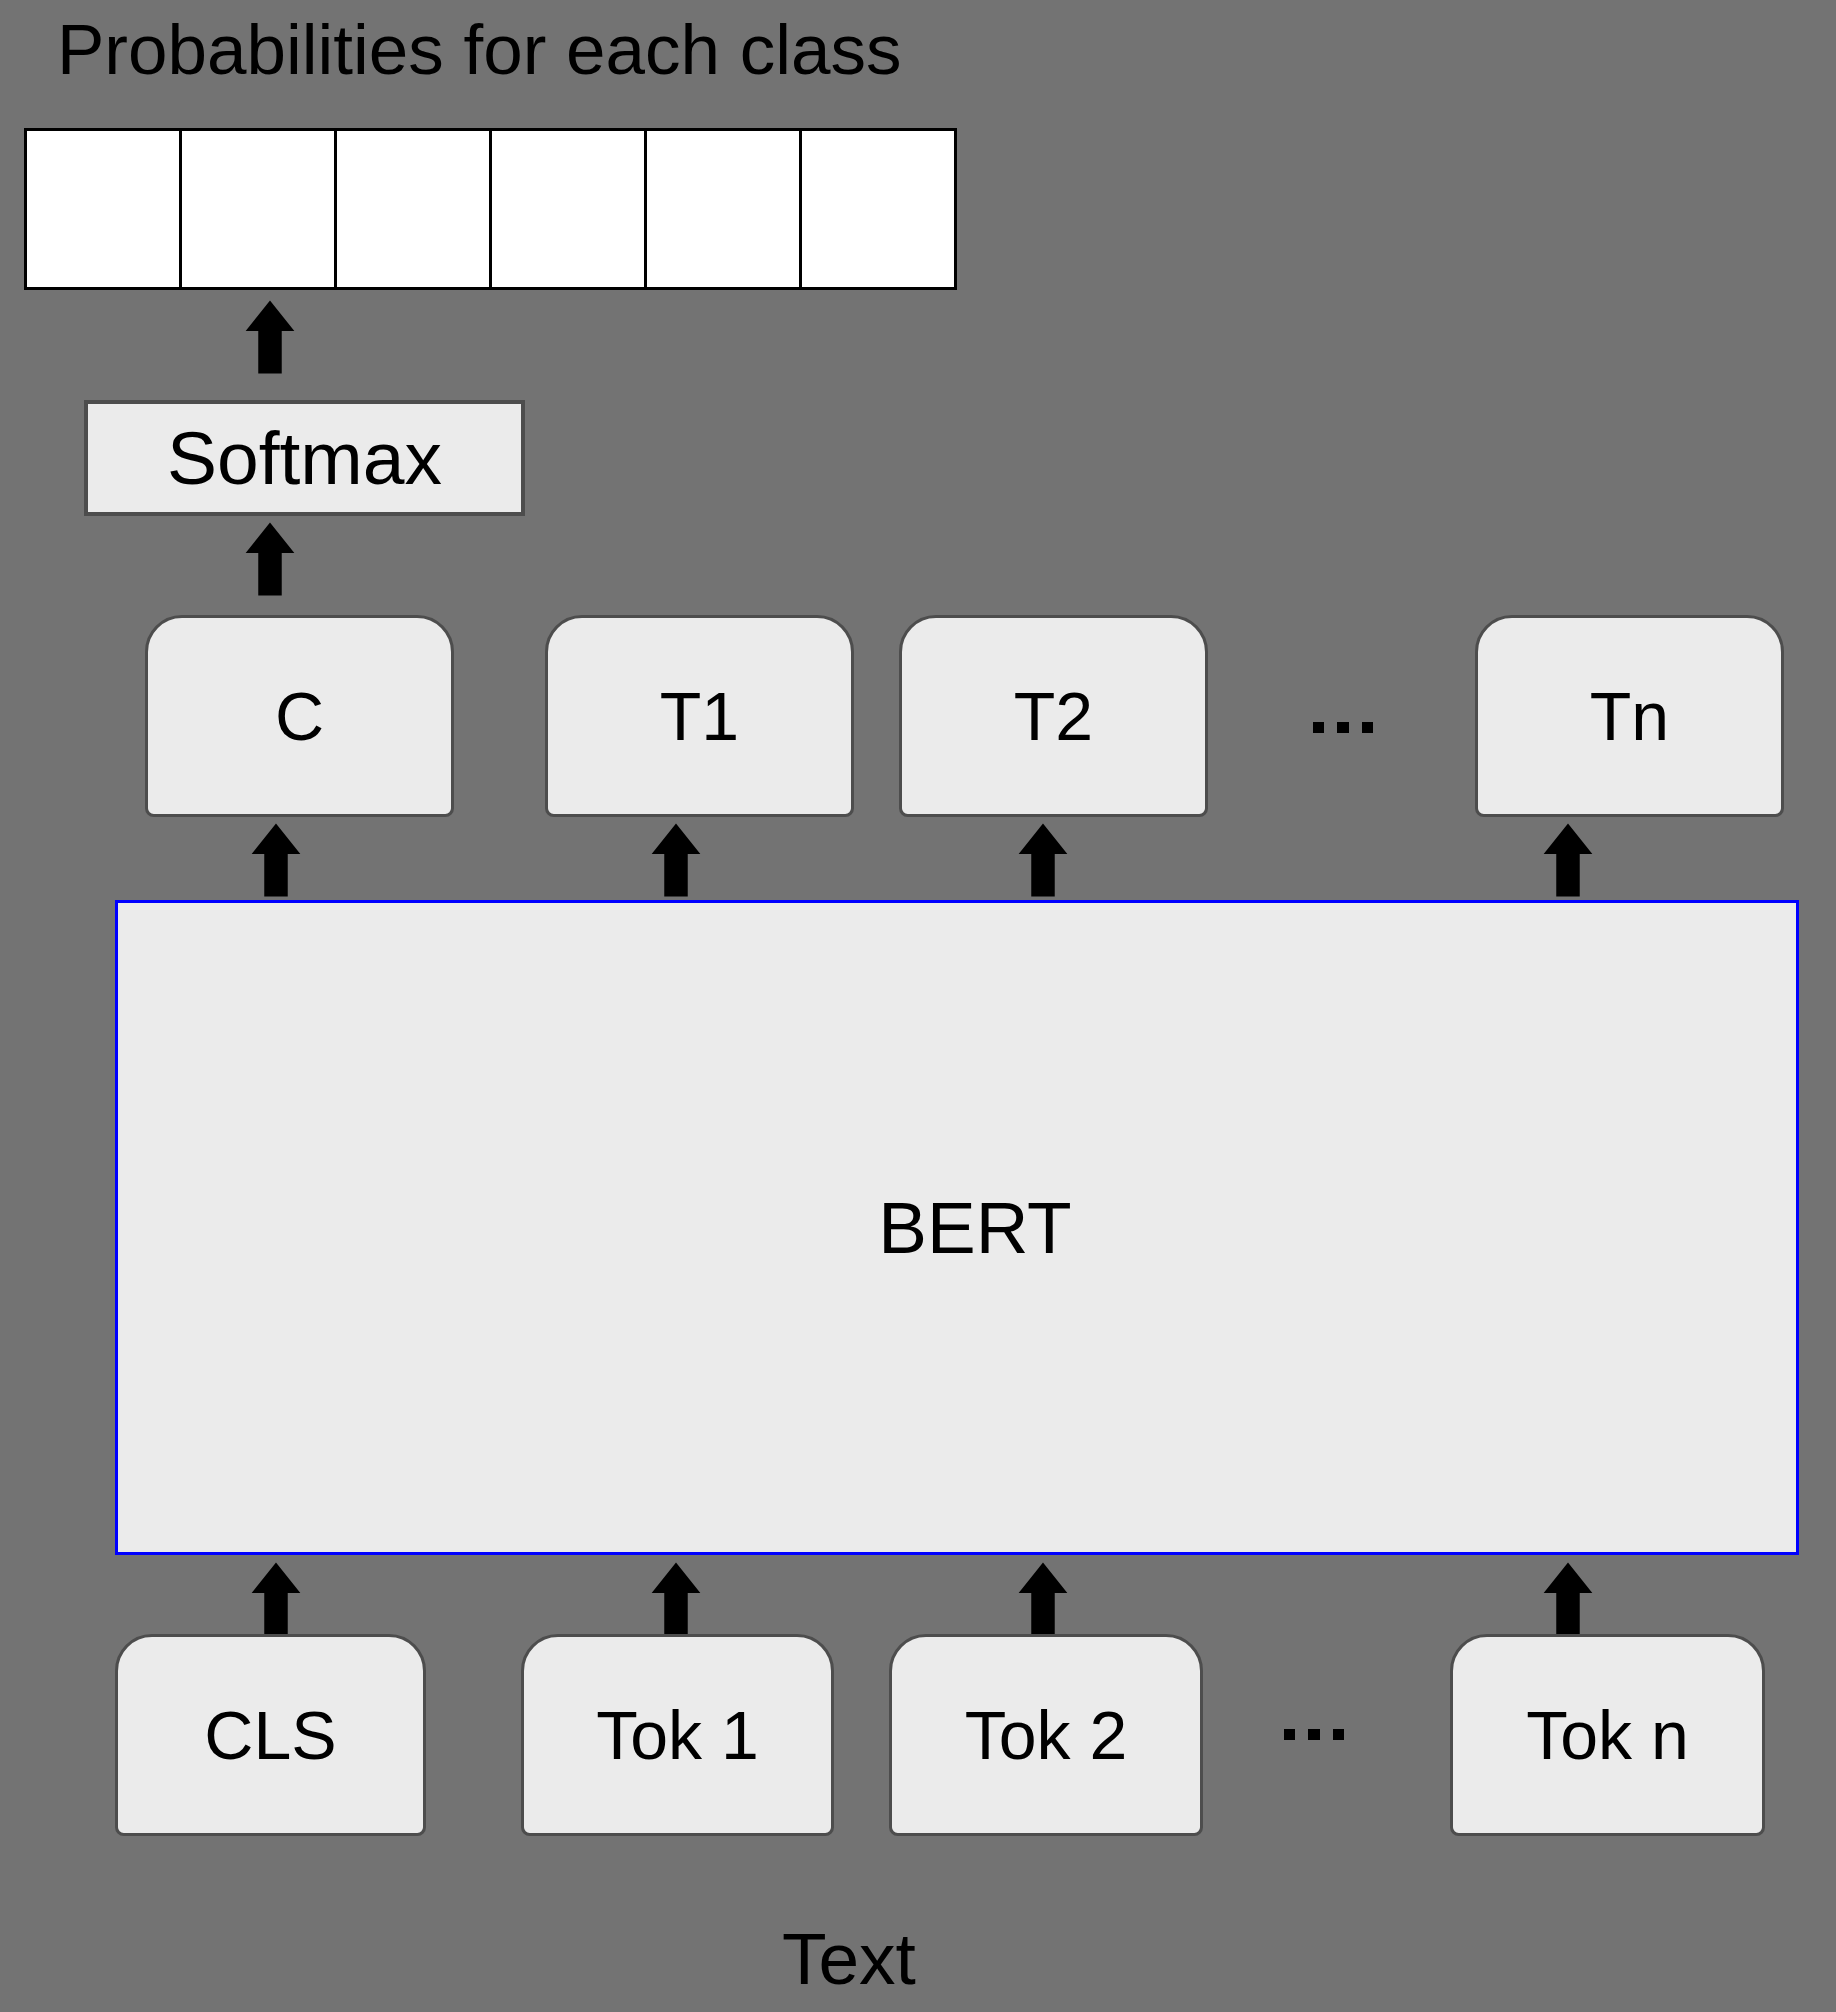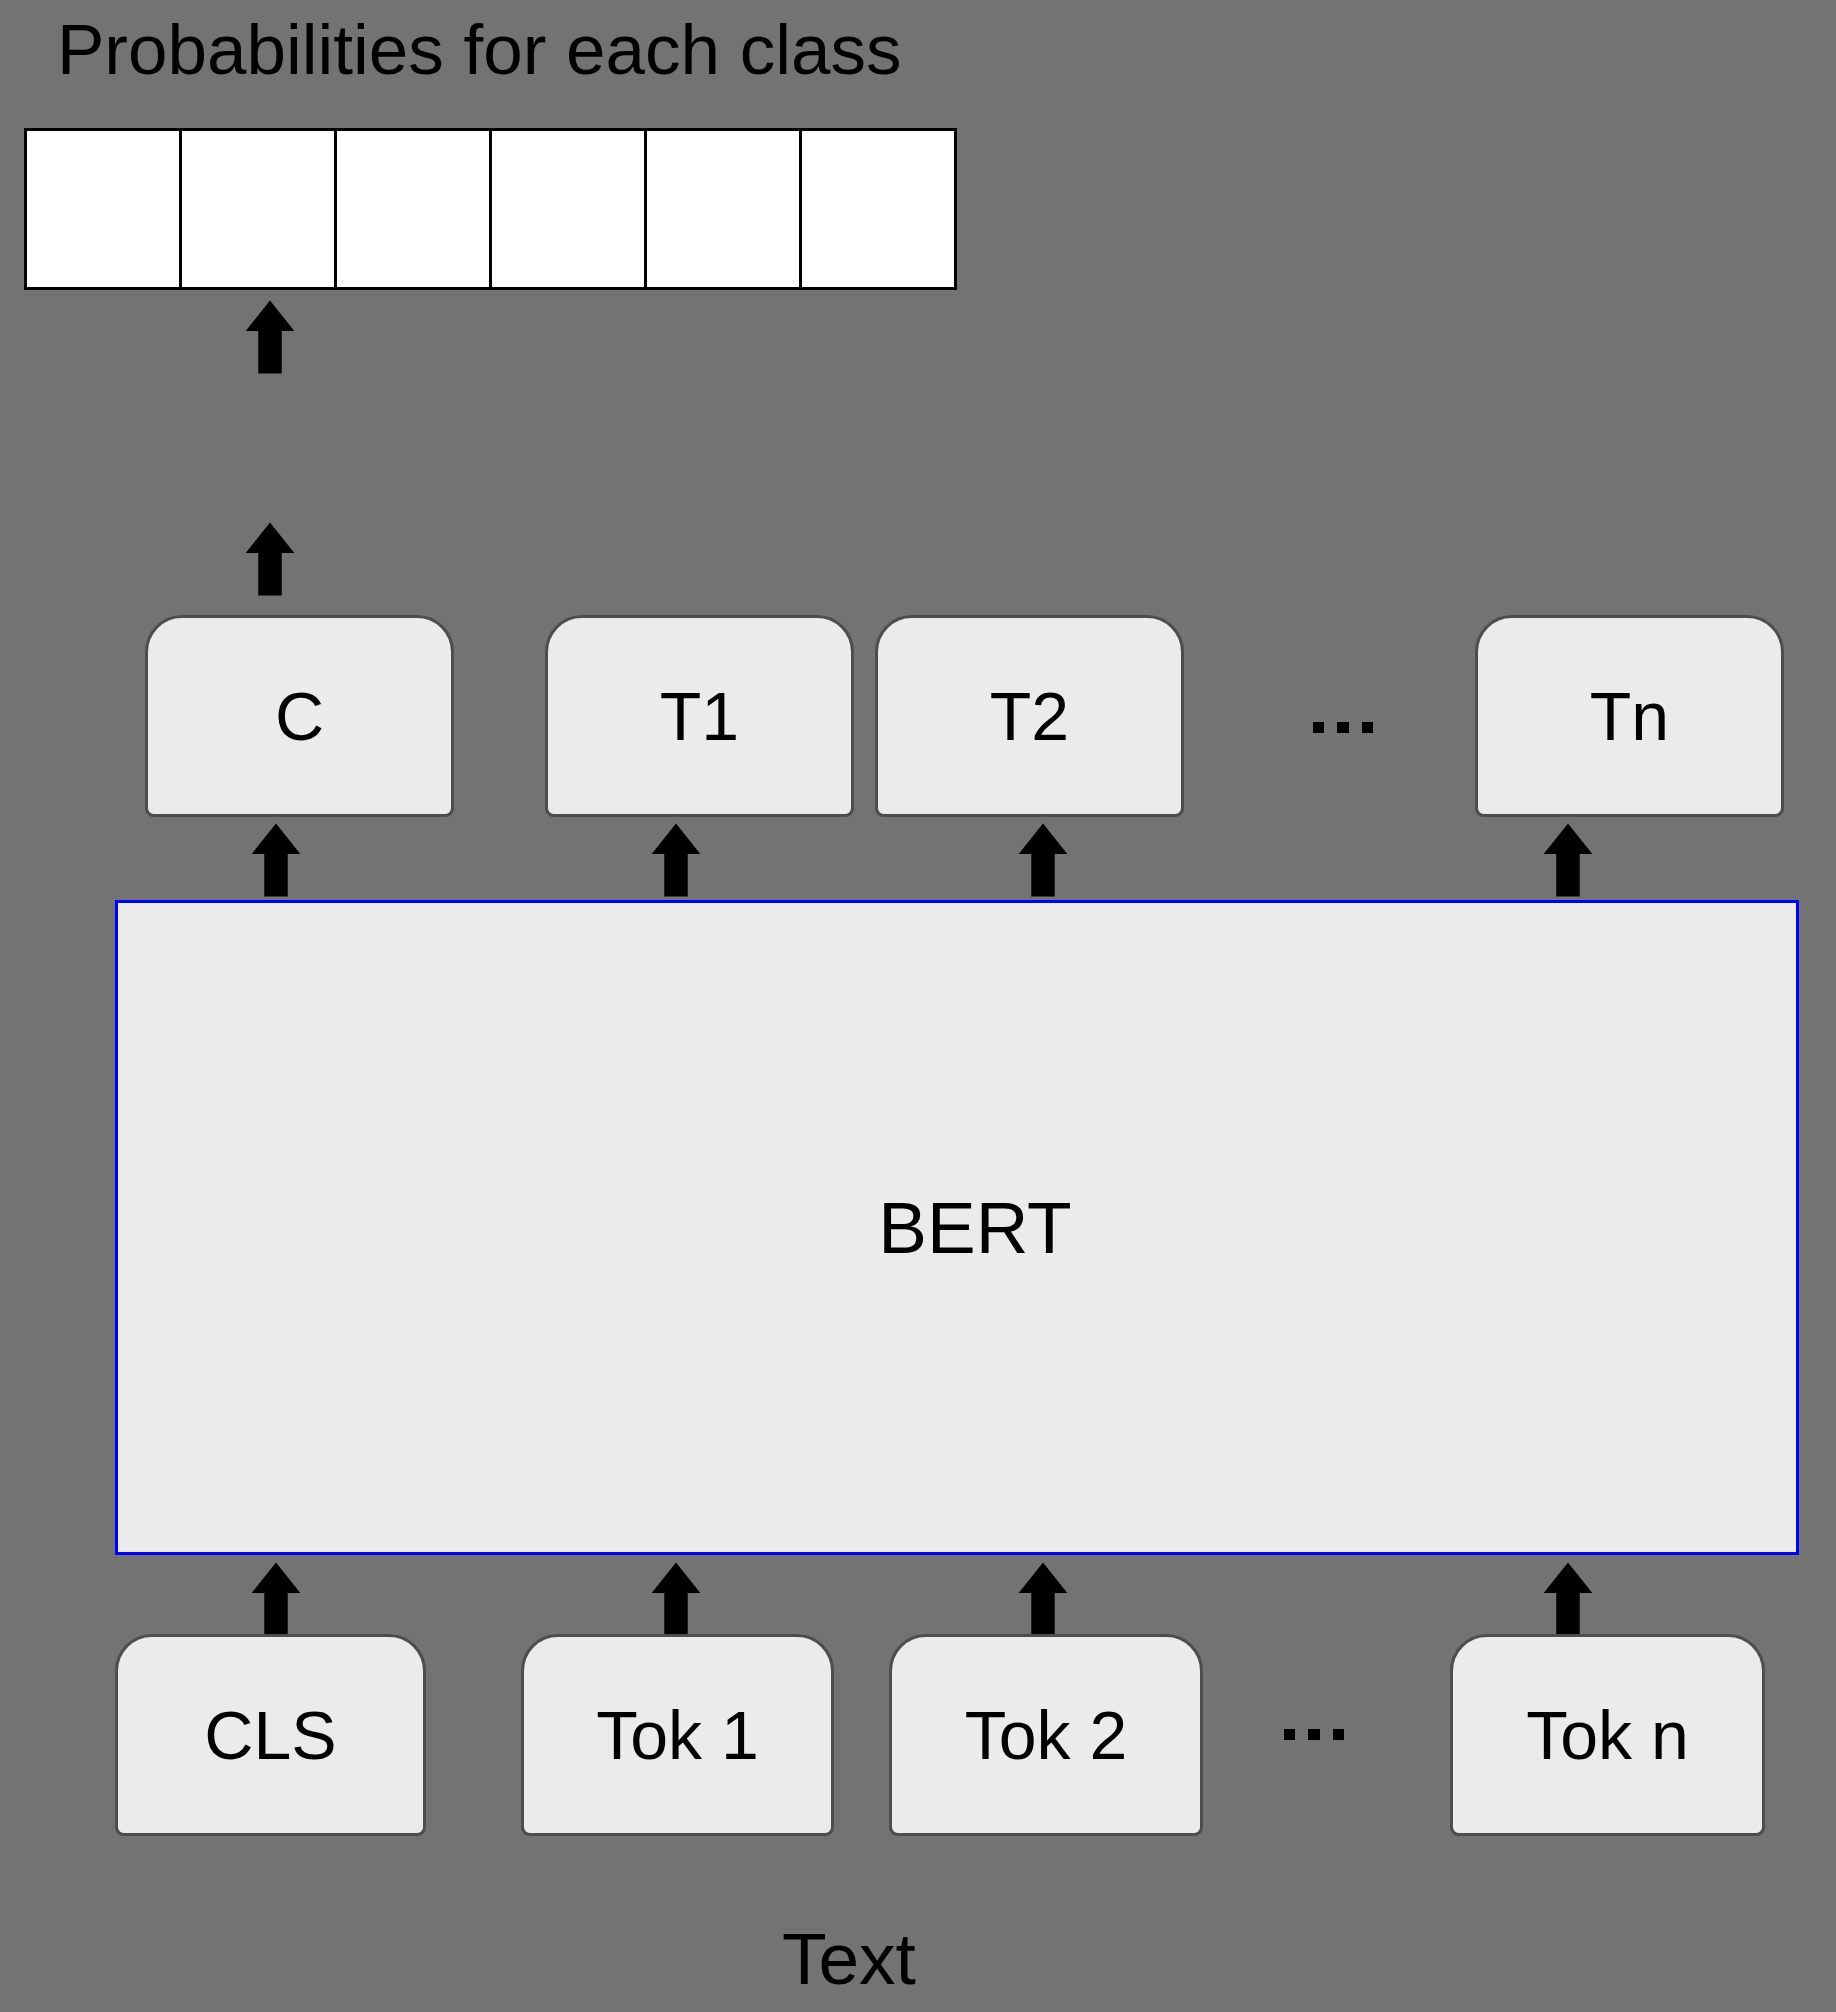--- a/index.html
+++ b/index.html
@@ -95,33 +95,36 @@
     <div class="prob-cell"></div>
     <div class="prob-cell"></div>
     <div class="prob-cell"></div>
     <div class="prob-cell"></div>
   </div>
 
   <svg class="arrow" style="left:243px; top:297px;" viewBox="0 0 62 92">
       <use href="#block-arrow-up"></use>
     </svg>
 
+  <div class="abs softmax-box">
+    <span>Softmax</span>
+  </div>
 
   <svg class="arrow" style="left:243px; top:519px;" viewBox="0 0 62 92">
       <use href="#block-arrow-up"></use>
     </svg>
 
   <div class="out-row">
     <div class="abs token-box" style="left:145px; top:615px; width:309px;">
       <span>C</span>
     </div>
     <div class="abs token-box" style="left:545px; top:615px; width:309px;">
       <span>T1</span>
     </div>
-    <div class="abs token-box" style="left:875px; top:615px; width:309px;">
+    <div class="abs token-box" style="left:899px; top:615px; width:309px;">
       <span>T2</span>
     </div>
     <div class="abs dots" style="left:1313px; top:722px;" aria-label="...">
       <span class="dot"></span>
       <span class="dot"></span>
       <span class="dot"></span>
     </div>
     <div class="abs token-box" style="left:1475px; top:615px; width:309px;">
       <span>Tn</span>
     </div>

